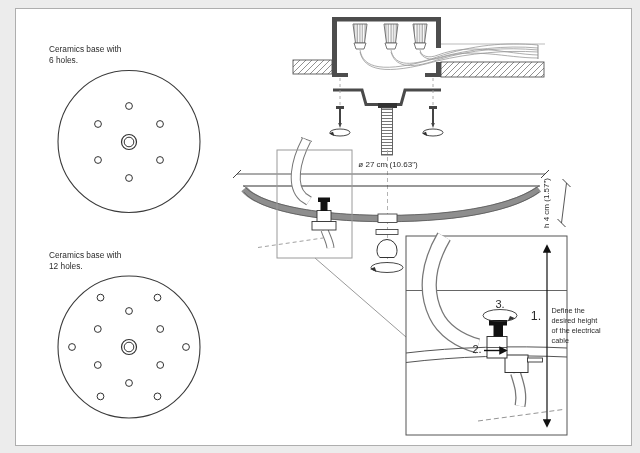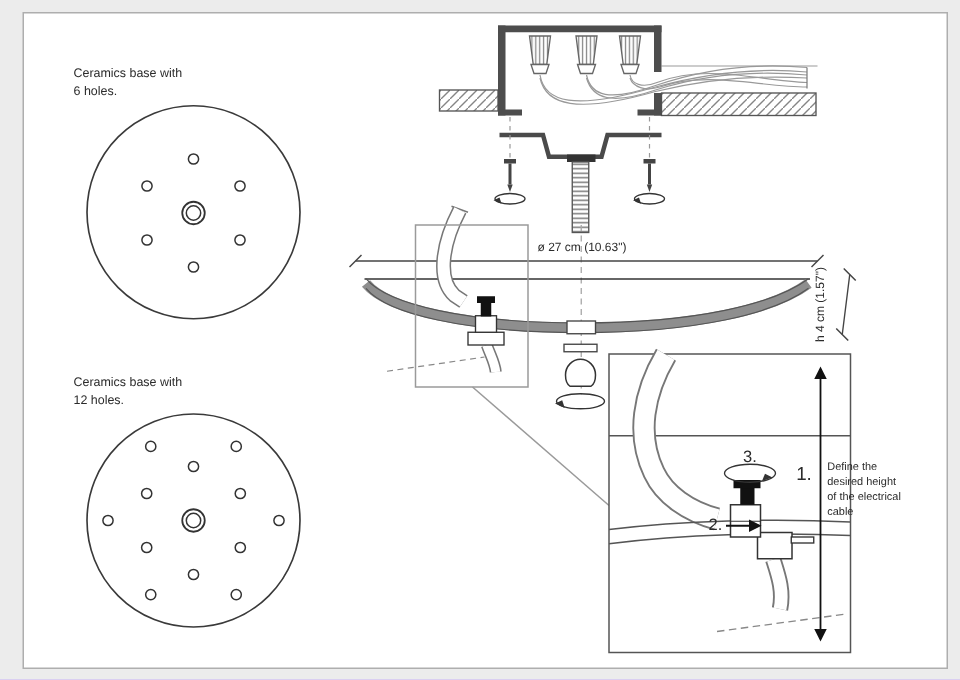--- a/index.html
+++ b/index.html
@@ -1,16 +1,16 @@
 <!DOCTYPE html>
 <html><head>
 <meta charset="utf-8">
 <style>
   html,body{margin:0;padding:0;background:#ececec;}
-  .stage{position:relative;width:640px;height:453px;background:#8b5cf6;overflow:hidden;
+  .stage{position:relative;width:640px;height:453px;background:#eab308;overflow:hidden;
          font-family:"Liberation Sans",sans-serif;}
   svg{display:block;}
   svg text{font-family:"Liberation Sans",sans-serif;fill:#2b2b2b;}
   .cap{font-size:8.3px;}
   .dim{font-size:8px;}
   .stepBig{font-size:12.5px;}
   .stepMid{font-size:11px;}
   .note{font-size:7.3px;}
 </style>
 </head>

